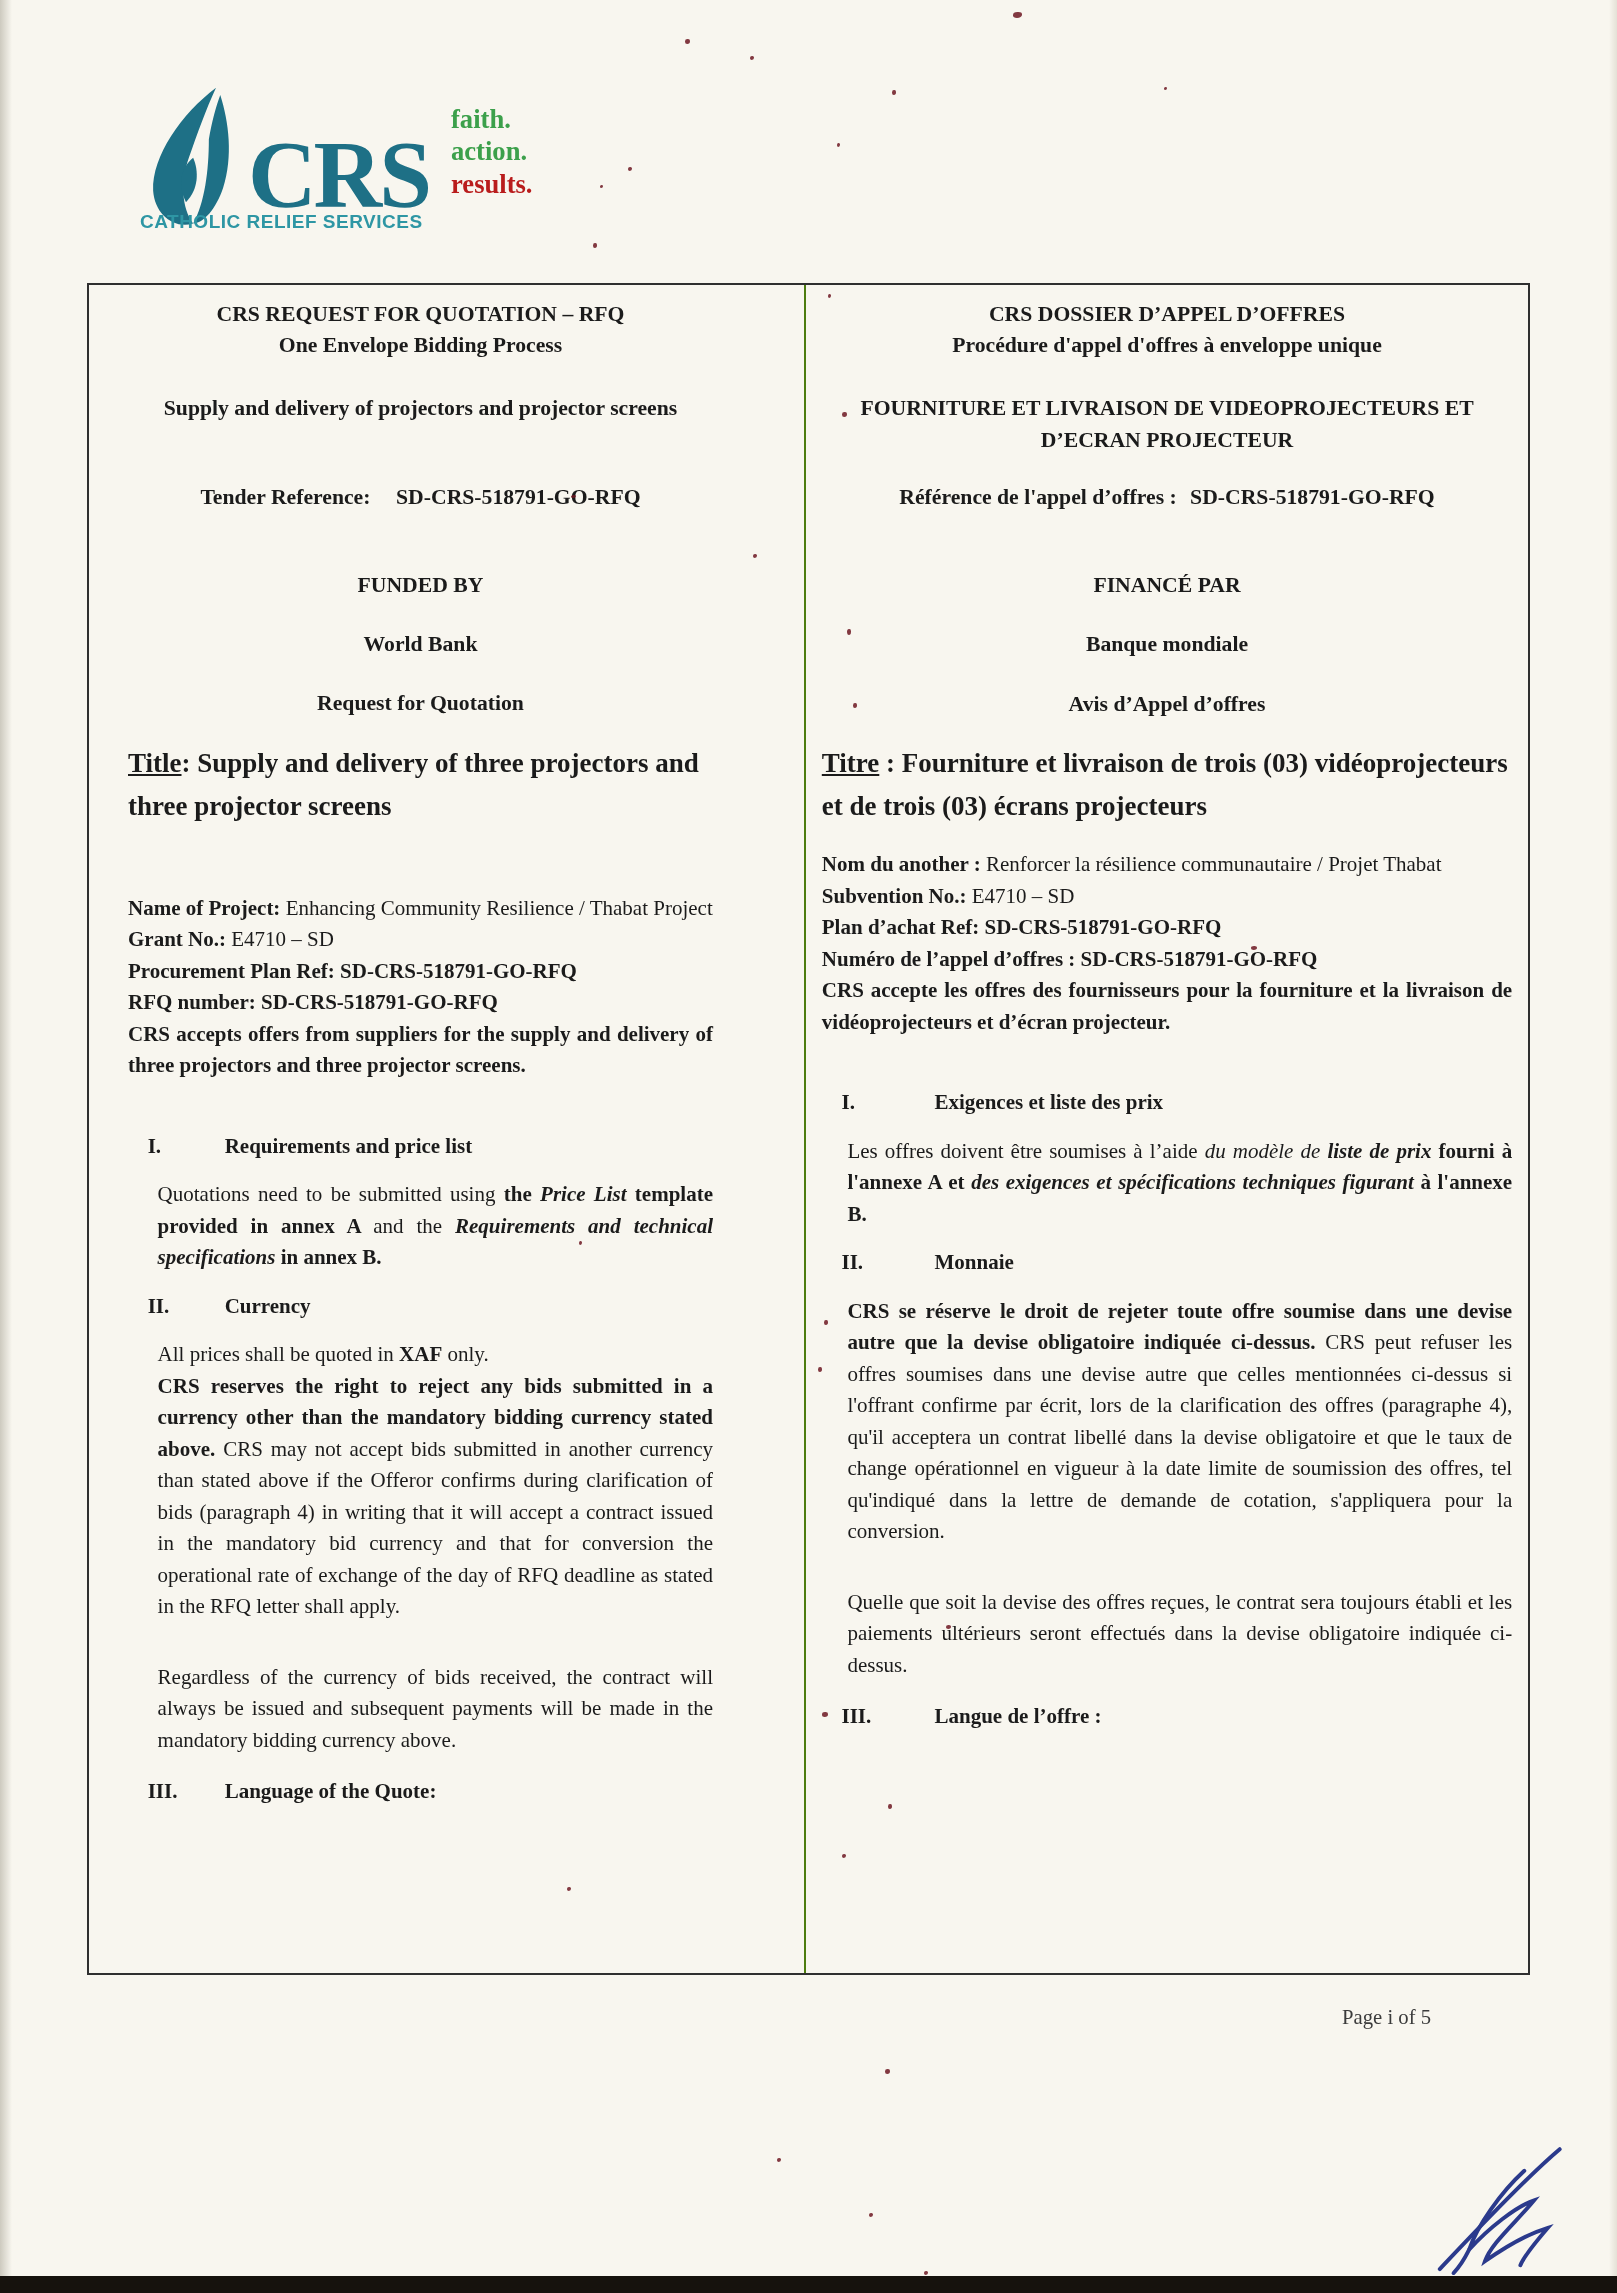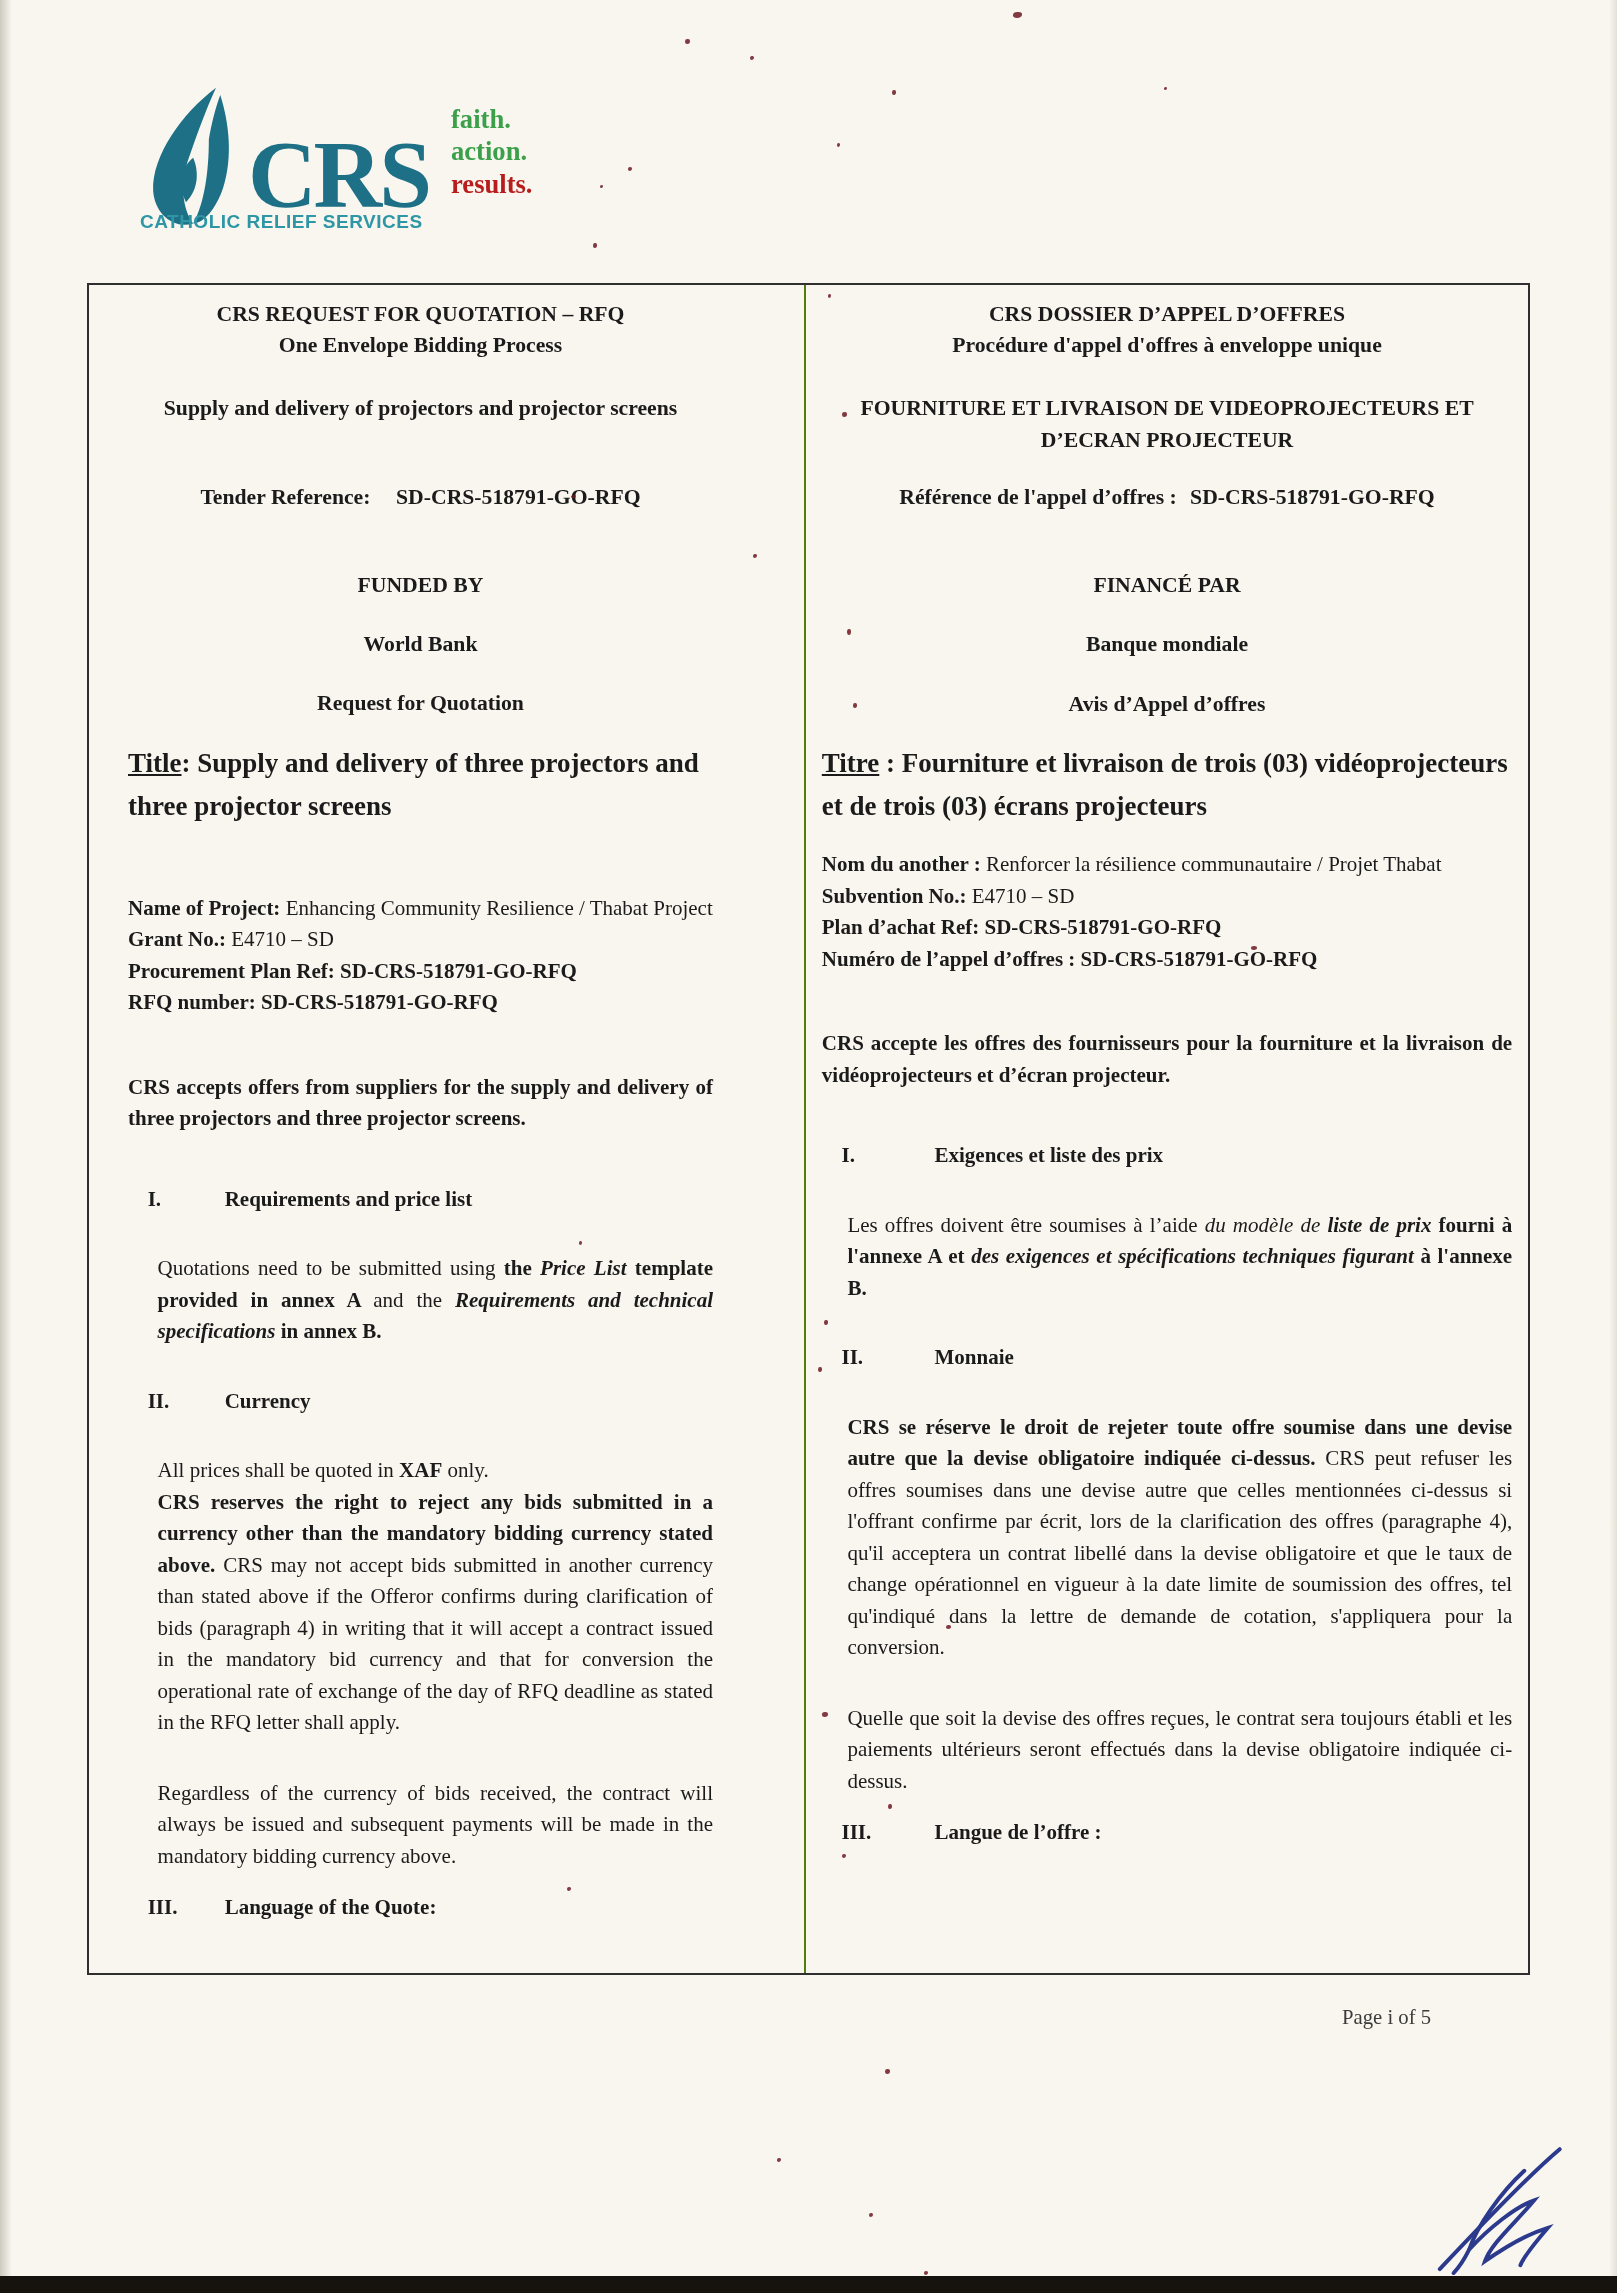--- a/index.html
+++ b/index.html
@@ -45,25 +45,25 @@
   .c-subject { margin-top:31.5px; }
   .sub-en { margin-bottom:57px; }
   .sub-fr { margin-bottom:25.6px; }
   .c-funded  { margin-top:57px; }
   .c-funder  { margin-top:27.6px; }
   .c-doctype { margin-top:27.6px; }
   .c-title { margin-top:21.7px; font-size:27px; line-height:43px; font-weight:bold; }
   .t-label { text-decoration:underline; }
   .proj-en { margin-top:65px; }
   .proj-fr { margin-top:21.7px; }
-  .c-accept { margin-top:53px; font-weight:bold; }
+  .c-accept { font-weight:bold; }
   .rhead { font-weight:bold; margin-left:19.7px; }
   .mt-50 { margin-top:49px; }
   .mt-40 { margin-top:39px; }
-  .mt-26 { margin-top:38px; }
+  .mt-26 { margin-top:17px; }
   .mt-20 { margin-top:19.7px; }
   .rnum { display:inline-block; width:77px; }
   .cell-fr .rnum { width:93px; }
   .indent { margin-left:29.6px; }
   .cell-fr .indent { margin-left:25.6px; }
   .gap { display:inline-block; width:25.6px; }
   .gap-s { display:inline-block; width:7.9px; }
 
   .footer-page { position:absolute; left:1342px; top:2006px; font-size:20.7px; color:#3b3b3b; }
   .signature { position:absolute; left:1426px; top:2143px; width:175px; height:146px; }

